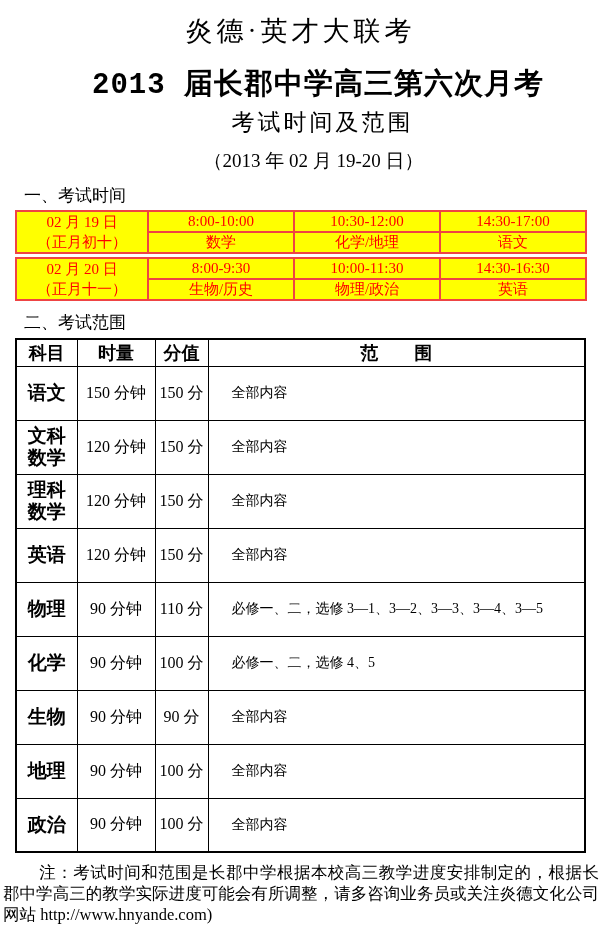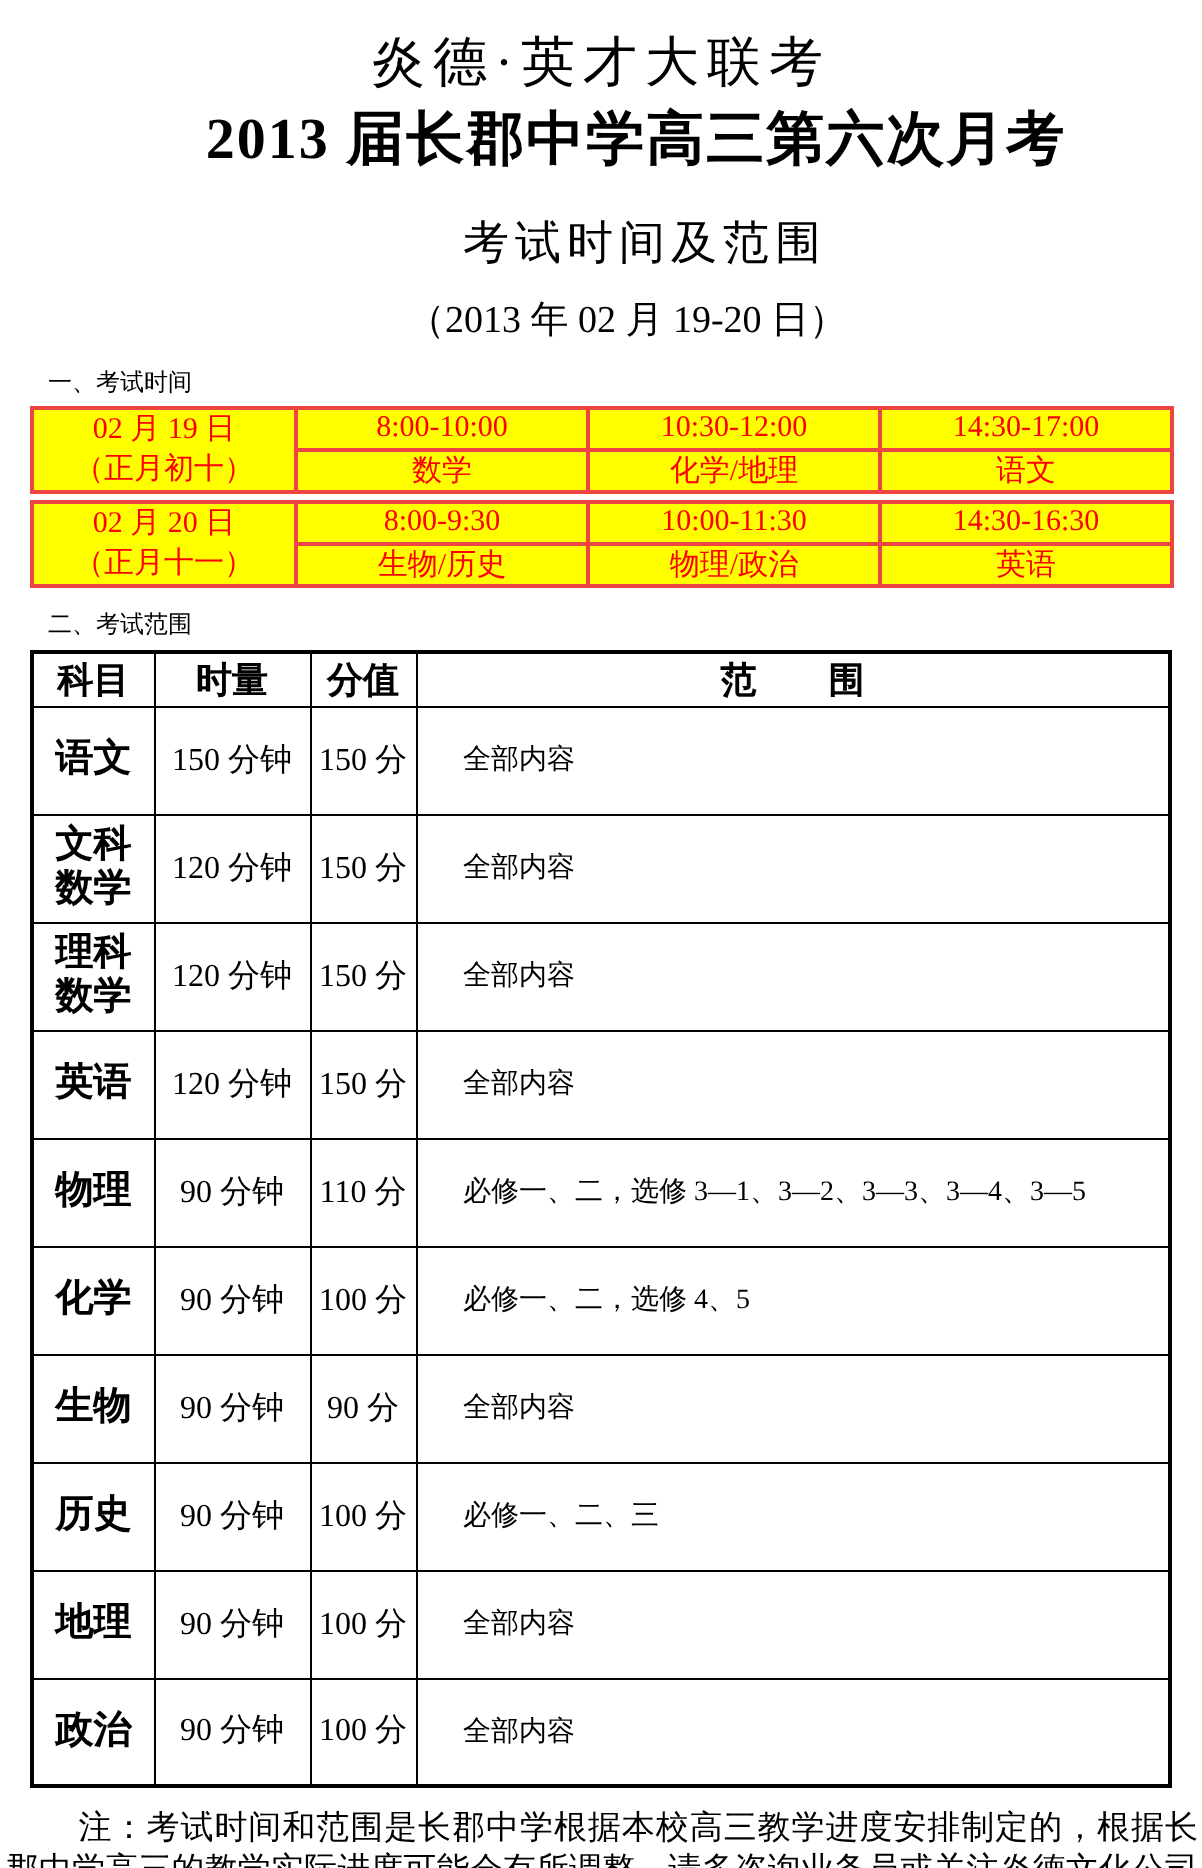--- a/index.html
+++ b/index.html
@@ -15,43 +15,43 @@
   
   .titles { text-align:center; }
   .title-script {
     margin-top:13px;
     font-size:27px;
     letter-spacing:4px;
     font-family:"Liberation Serif", serif;
     text-align:center;
   }
   .title-main {
-    margin-top:1px;
+    margin-top:15px;
     font-size:29px;
     font-weight:bold;
-    font-family:Liberation Serif, serif;
+    font-family:Liberation Mono, monospace;
     letter-spacing:1px;
     padding-left:35px;
   }
   .title-sub {
-    margin-top:16px;
+    margin-top:3px;
     font-size:23px;
     letter-spacing:3px;
     padding-left:44px;
   }
   .title-date {
     margin-top:10px;
     font-size:19px;
     margin-left:26px;
   }
 
   
   .sec-heading {
     margin:10px 0 3px 24px;
-    font-size:12px;
+    font-size:17px;
   }
 
   
   .sched {
     border-collapse:collapse;
     table-layout:fixed;
     margin-left:15px;
     width:572px;
   }
   .sched + .sched { margin-top:3px; }
@@ -240,26 +240,20 @@
       <td class="cell-score">100 分</td>
       <td class="cell-scope">必修一、二，选修 4、5</td>
     </tr>
     <tr>
       <td class="cell-subject">生物</td>
       <td class="cell-duration">90 分钟</td>
       <td class="cell-score">90 分</td>
       <td class="cell-scope">全部内容</td>
     </tr>
     <tr>
-      <td class="cell-subject">历史</td>
-      <td class="cell-duration">90 分钟</td>
-      <td class="cell-score">100 分</td>
-      <td class="cell-scope">必修一、二、三</td>
-    </tr>
-    <tr>
       <td class="cell-subject">地理</td>
       <td class="cell-duration">90 分钟</td>
       <td class="cell-score">100 分</td>
       <td class="cell-scope">全部内容</td>
     </tr>
     <tr>
       <td class="cell-subject">政治</td>
       <td class="cell-duration">90 分钟</td>
       <td class="cell-score">100 分</td>
       <td class="cell-scope">全部内容</td>

